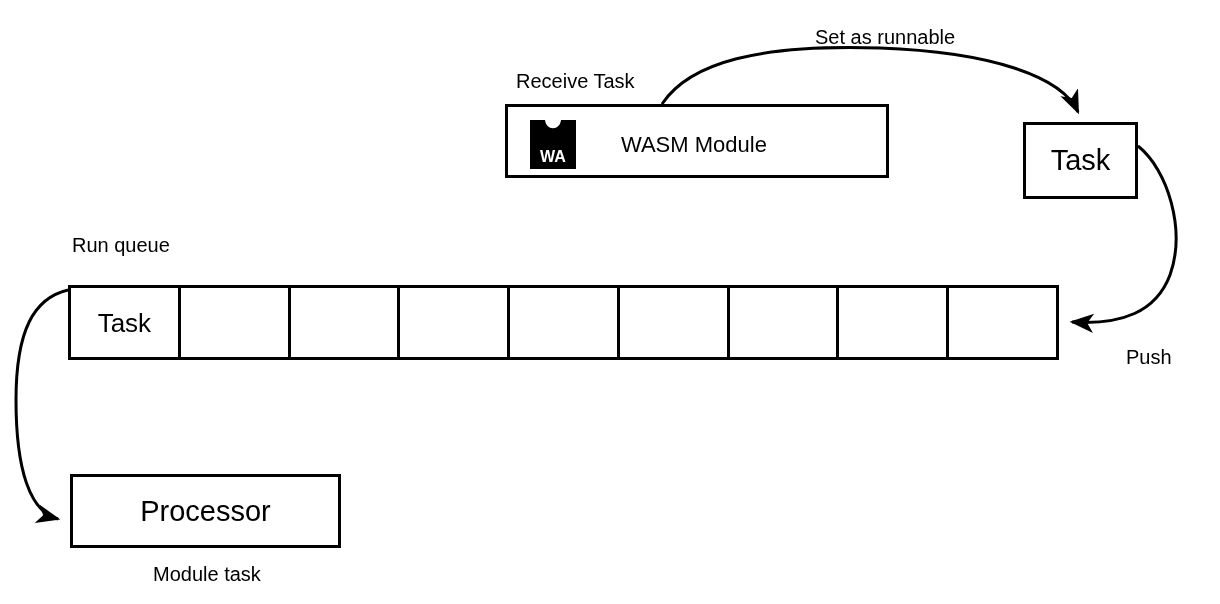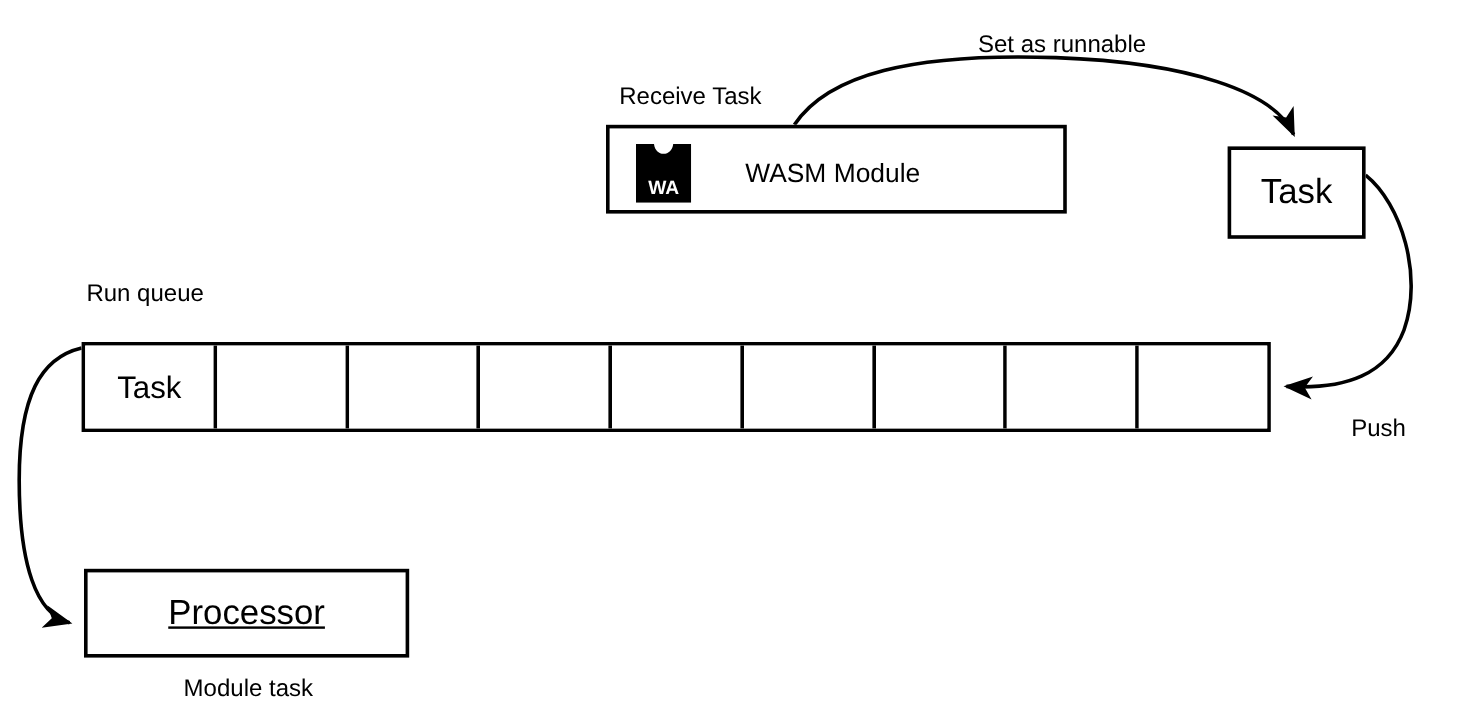--- a/index.html
+++ b/index.html
@@ -75,21 +75,20 @@
     height: 77px;
     justify-content: center;
   }
   
   #processor-box {
     left: 70px;
     top: 474px;
     width: 271px;
     height: 74px;
     justify-content: center;
-    text-decoration: underline;
   }
   
   #run-queue {
     position: absolute;
     left: 68px;
     top: 285px;
     width: 991px;
     height: 75px;
     box-sizing: border-box;
     border: 3px solid #000000;

